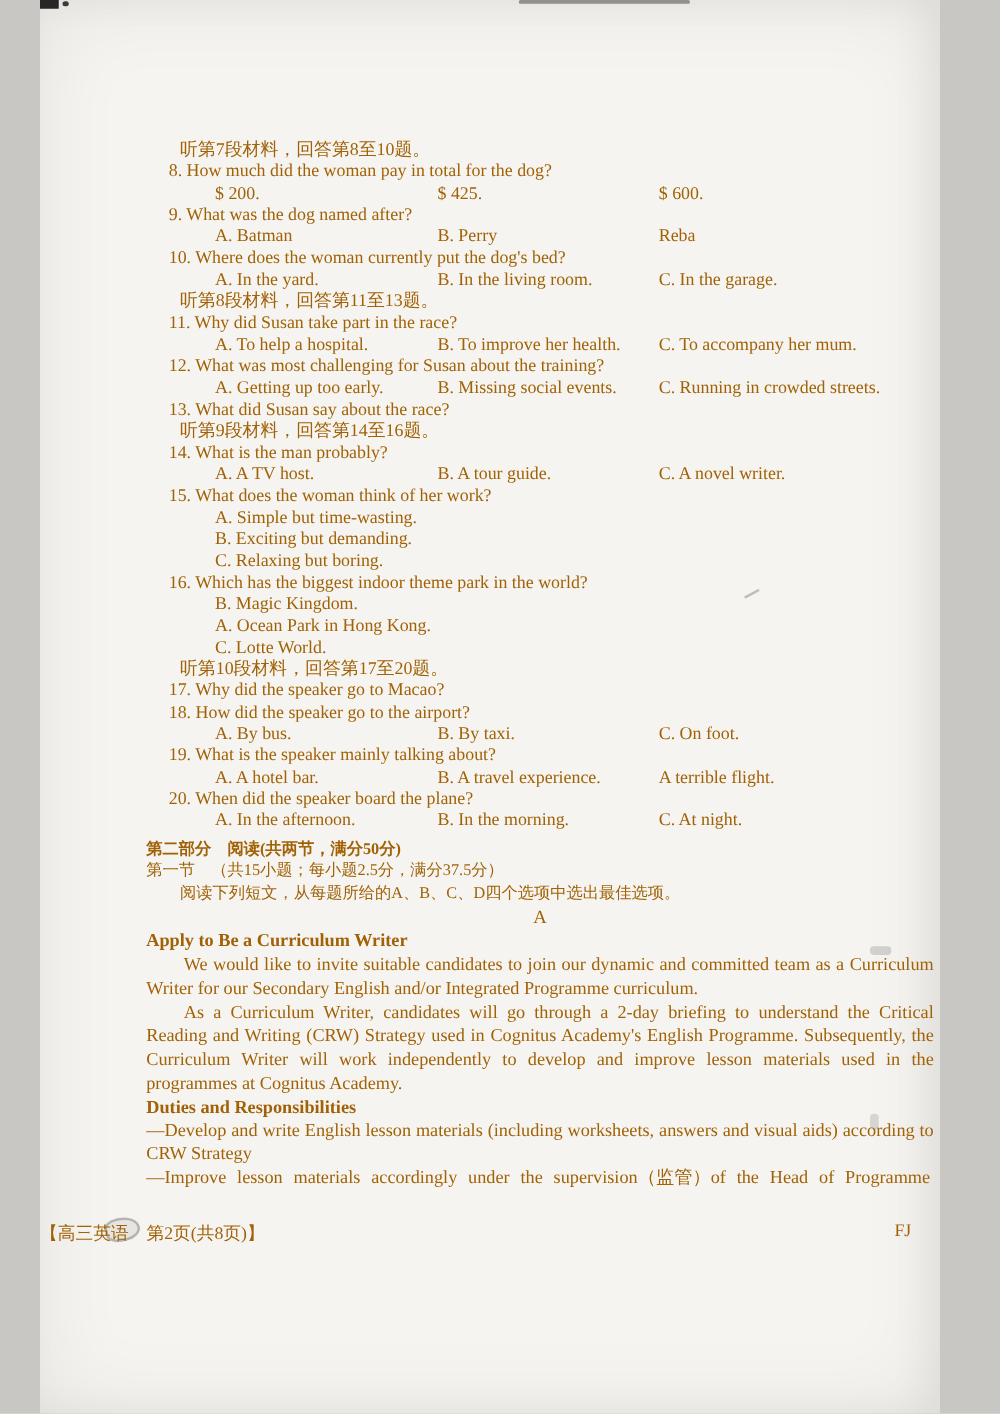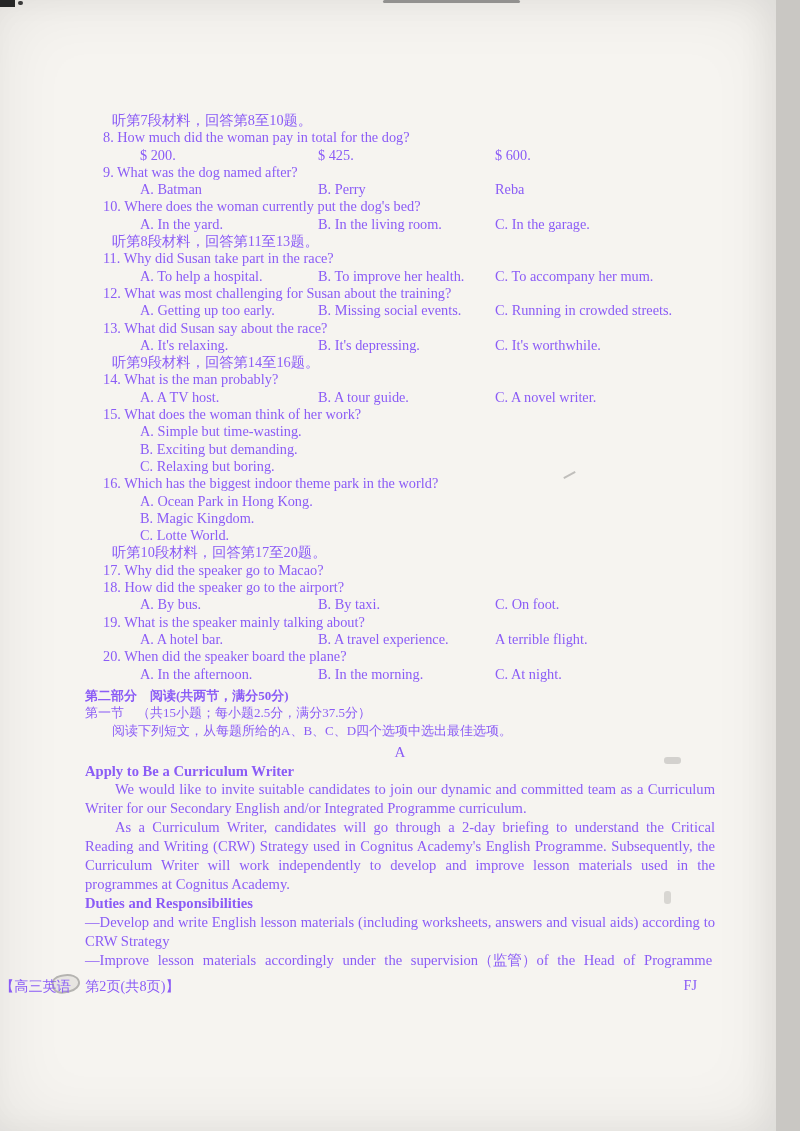--- a/index.html
+++ b/index.html
@@ -3,25 +3,26 @@
 <meta charset="utf-8">
 <style>
   * { margin:0; padding:0; box-sizing:border-box; }
   html,body { width:800px; }
   body {
     font-family:"Liberation Serif","DejaVu Serif",serif;
     background:#c9c7c3;
   }
   .page {
     position:relative;
-    width:776px; height:1131px;
+    width:720px; height:1131px;
     background:#f6f4f0;
-    color:#8b5cf6;
+    color:#a16207;
     overflow:hidden;
     box-shadow: inset 0 0 70px rgba(0,0,0,0.07), inset -12px 0 30px rgba(0,0,0,0.05);
+    margin-left: 32px;
   }
   .content {
     position:absolute;
     top:112px; left:85px; width:630px;
   }
   
   .listening { font-size:14.3px; line-height:17.3px; }
   .line { white-space:nowrap; }
   .inst { margin-left:27px; }
   .q { margin-left:18px; }
@@ -110,43 +111,38 @@
       </div>
 
       <div class="line q">12. What was most challenging for Susan about the training?</div>
       <div class="line opts">
         <span>A. Getting up too early.</span>
         <span>B. Missing social events.</span>
         <span>C. Running in crowded streets.</span>
       </div>
 
       <div class="line q">13. What did Susan say about the race?</div>
-      <div class="line opts">
-        <span>A. It's relaxing.</span>
-        <span>B. It's depressing.</span>
-        <span>C. It's worthwhile.</span>
-      </div>
 
       <div class="line inst">听第9段材料，回答第14至16题。</div>
 
       <div class="line q">14. What is the man probably?</div>
       <div class="line opts">
         <span>A. A TV host.</span>
         <span>B. A tour guide.</span>
         <span>C. A novel writer.</span>
       </div>
 
       <div class="line q">15. What does the woman think of her work?</div>
       <div class="line opt-stack">A. Simple but time-wasting.</div>
       <div class="line opt-stack">B. Exciting but demanding.</div>
       <div class="line opt-stack">C. Relaxing but boring.</div>
 
       <div class="line q">16. Which has the biggest indoor theme park in the world?</div>
+      <div class="line opt-stack">B. Magic Kingdom.</div>
       <div class="line opt-stack">A. Ocean Park in Hong Kong.</div>
-      <div class="line opt-stack">B. Magic Kingdom.</div>
       <div class="line opt-stack">C. Lotte World.</div>
 
       <div class="line inst">听第10段材料，回答第17至20题。</div>
 
       <div class="line q">17. Why did the speaker go to Macao?</div>
 
       <div class="line q">18. How did the speaker go to the airport?</div>
       <div class="line opts">
         <span>A. By bus.</span>
         <span>B. By taxi.</span>

